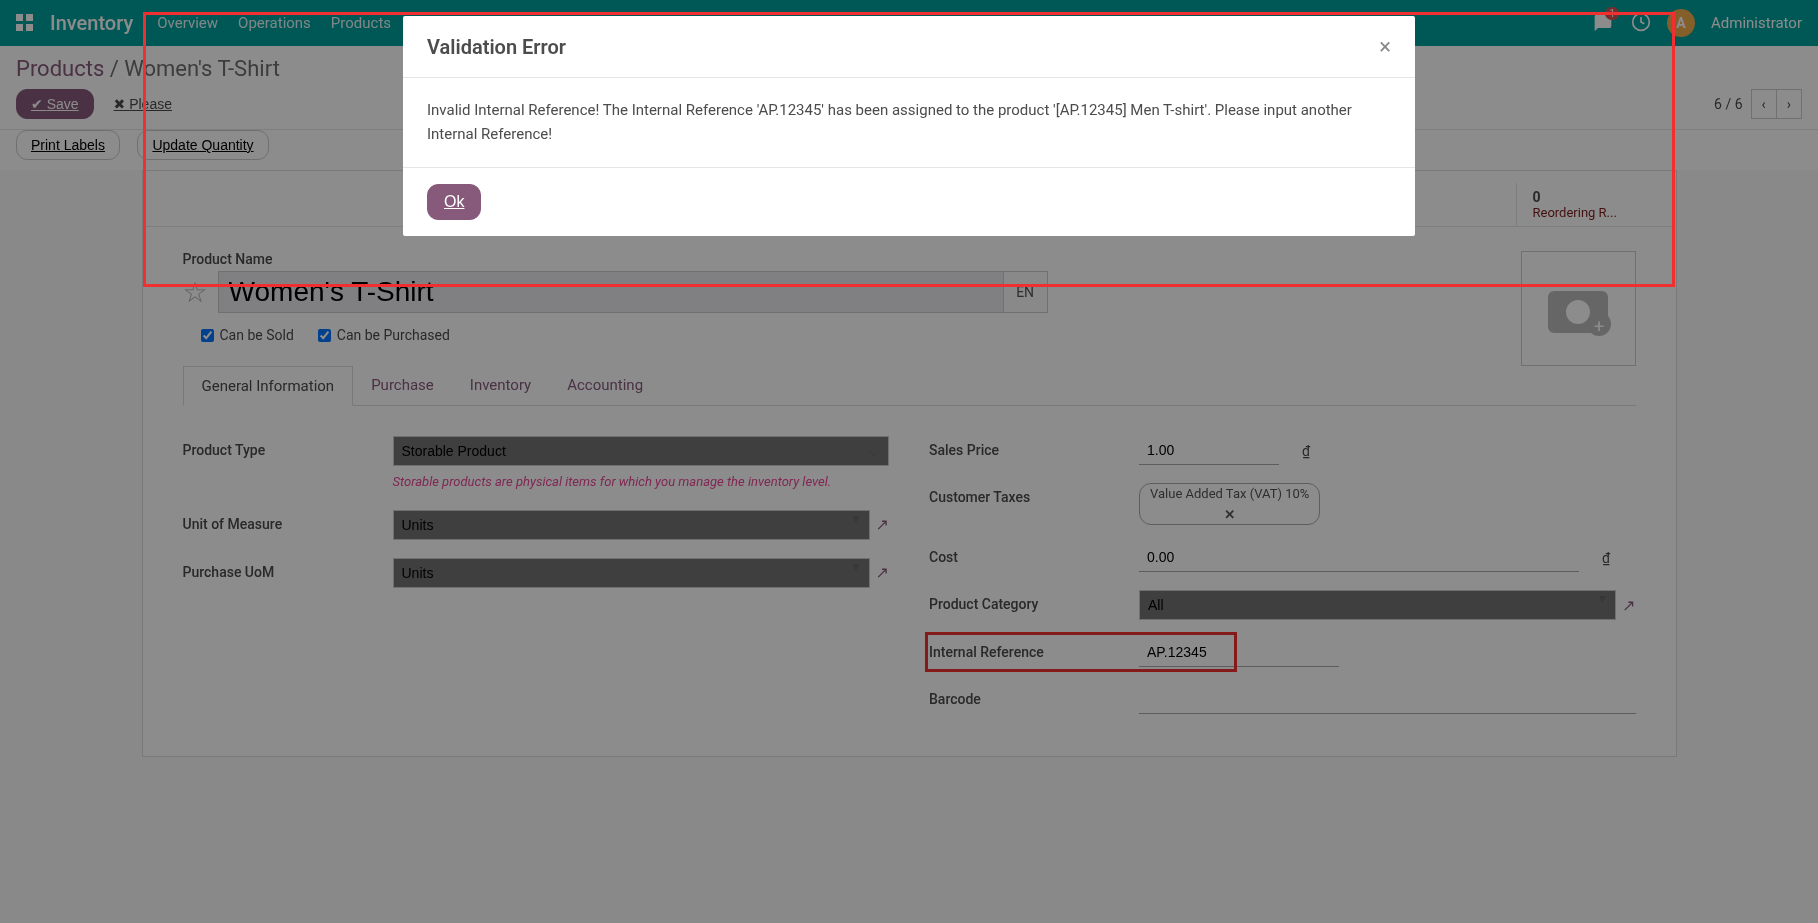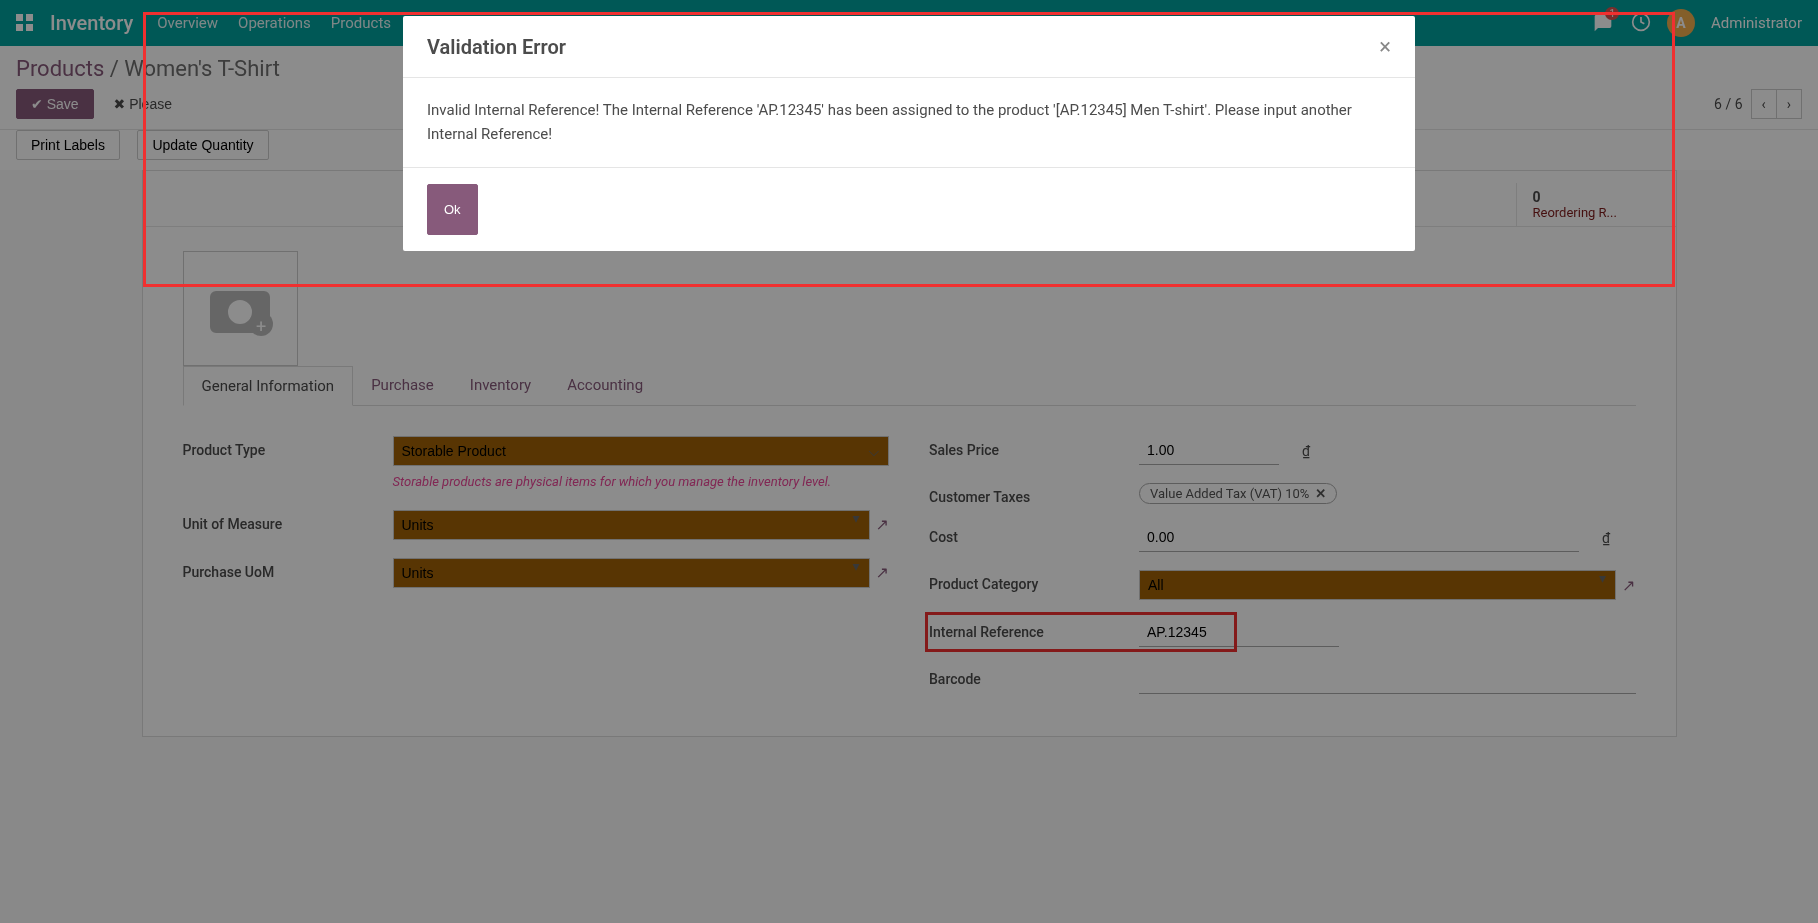--- a/index.html
+++ b/index.html
@@ -15,21 +15,21 @@
 .top-nav .badge-icon { width: 24px; height: 24px; border-radius: 50%; position: relative; display: flex; align-items: center; justify-content: center; }
 .top-nav .badge-count { position: absolute; top: -4px; right: -4px; background: #d9534f; color: #fff; font-size: 10px; border-radius: 8px; padding: 1px 4px; }
 .top-nav .avatar { width: 28px; height: 28px; border-radius: 50%; background: #f0ad4e; display: flex; align-items: center; justify-content: center; font-weight: bold; }
 .top-nav .user-name { font-size: 15px; }
 
 
 .breadcrumb-bar { background: #fff; padding: 10px 16px 0; border-bottom: 1px solid #e5e5e5; }
 .breadcrumb-bar .crumbs { font-size: 22px; color: #6f6f6f; margin-bottom: 8px; }
 .breadcrumb-bar .crumbs .root { color: #875a7b; }
 .breadcrumb-bar .row2 { display: flex; align-items: center; padding-bottom: 10px; }
-.btn { padding: 6px 14px; font-size: 14px; border: 1px solid #ccc; background: #fff; cursor: pointer; border-radius: 2px; }
+.btn { padding: 6px 14px; font-size: 14px; border: 1px solid #ccc; background: #fff; cursor: pointer; border-radius: 11px; text-decoration: underline; }
 .btn.primary { background: #875a7b; color: #fff; border-color: #875a7b; }
 .btn.link { background: none; border: none; color: #4c4c4c; }
 .breadcrumb-bar .pager { margin-left: auto; display: flex; align-items: center; gap: 8px; }
 .pager .arrows { display: flex; border: 1px solid #ccc; }
 .pager .arrows span { padding: 6px 10px; border-right: 1px solid #ccc; }
 .pager .arrows span:last-child { border-right: none; }
 
 .actions-row { background: #fff; padding: 0 16px 10px; }
 .actions-row .btn { margin-right: 14px; }
 
@@ -57,46 +57,46 @@
 .tabs { border-bottom: 1px solid #ddd; display: flex; }
 .tab { padding: 10px 18px; color: #875a7b; font-size: 15px; cursor: pointer; }
 .tab.active { border: 1px solid #ddd; border-bottom: 1px solid #fff; margin-bottom: -1px; color: #4c4c4c; }
 
 .form-grid { display: flex; gap: 40px; margin-top: 30px; }
 .col { flex: 1; }
 .field { display: flex; margin-bottom: 18px; align-items: flex-start; }
 .field .flabel { width: 210px; flex-shrink: 0; font-weight: 500; padding-top: 6px; }
 .field .fval { flex: 1; }
 .sel, .inp { width: 100%; border: 1px solid #ccc; padding: 6px 8px; background: #e9e9ed; font-size: 14px; }
-.sel { appearance: none; background: #a16207; }
+.sel { appearance: none; background: #737373; }
 .sel-wrap { position: relative; display:flex; align-items:center; }
 .sel-wrap .caret { position: absolute; right: 10px; color: #666; pointer-events: none; }
 .sel-wrap.with-ext .ext { margin-left: 6px; color: #875a7b; font-size: 16px; }
 .help { color: #ec4899; font-style: italic; font-size: 13px; margin-top: 6px; line-height: 1.5; }
 .price-row { display: flex; align-items: center; gap: 23px; }
 .price-row .inp { width: 140px; border: none; border-bottom: 1px solid #aaa; background: transparent; }
 .price-row .cur { text-decoration: underline; }
 .price-row.wide .inp { width: 440px; }
-.tag { display: inline-flex; align-items: center; border: 1px solid #aaa; border-radius: 12px; padding: 2px 10px; font-size: 13px; color: #555; gap: 6px; }
+.tag { display: inline-flex; align-items: center; border: 1px solid #aaa; border-radius: 12px; padding: 2px 10px; font-size: 13px; color: #555; gap: 6px; flex-direction: column; }
 .tag .x { font-weight: bold; cursor: pointer; }
 
 
 .hl-red { border: 3px solid #f03030; }
 .dialog-hl { position: absolute; top: 12px; left: 143px; right: 143px; height: 275px; pointer-events:none; z-index: 40; }
 .field-hl { position: absolute; border: 3px solid #f03030; pointer-events:none; }
 
 
 .overlay { position: fixed; inset: 0; background: rgba(0,0,0,0.45); z-index: 30; }
 .modal { position: fixed; top: 16px; left: 50%; transform: translateX(-50%); width: 1012px; background: #fff; z-index: 35; border-radius: 2px; }
 .modal .m-head { padding: 18px 24px; border-bottom: 1px solid #e5e5e5; display: flex; align-items: center; }
 .modal .m-head h4 { font-size: 20px; font-weight: 600; color: #4c4c4c; }
 .modal .m-head .close { margin-left: auto; font-size: 22px; color: #888; cursor: pointer; }
 .modal .m-body { padding: 20px 24px; font-size: 15px; line-height: 1.6; color: #4c4c4c; border-bottom: 1px solid #e5e5e5; min-height: 90px; }
 .modal .m-foot { padding: 16px 24px; }
-.modal .m-foot .btn.primary { padding: 17px 16px; font-size: 13px; }
+.modal .m-foot .btn.primary { padding: 8px 16px; font-size: 16px; }
 
 #int-ref-row { position: relative; justify-content: flex-end; }
 </style>
 </head>
 <body>
 
 <div class="top-nav">
   <div class="apps-icon">
       <span></span>
       <span></span>
@@ -158,20 +158,38 @@
 <div class="sheet-wrap">
 <div class="sheet">
   <div class="sheet-header">
     <div class="stat-btn">
       <div class="val">0</div>
       <div class="label">Reordering R...</div>
     </div>
   </div>
   <div class="sheet-body">
     <div class="title-row">
+      <div class="title-block">
+        <div class="label">Product Name</div>
+        <div class="title-input-wrap">
+          <span class="star">☆</span>
+          <input class="title-input" value="Women's T-Shirt" style="">
+          <div class="lang-btn">EN</div>
+        </div>
+        <div class="checks">
+          <label>
+                <input type="checkbox" checked="" style=""> 
+                <span>Can be Sold</span>
+              </label>
+          <label>
+                <input type="checkbox" checked="" style=""> 
+                <span>Can be Purchased</span>
+              </label>
+        </div>
+      </div>
       <div class="img-box">
         <svg width="80" height="60" viewBox="0 0 24 20" fill="#bbb">
               <path d="M4 4h16a2 2 0 012 2v10a2 2 0 01-2 2H4a2 2 0 01-2-2V6a2 2 0 012-2zm8 3a4 4 0 100 8 4 4 0 000-8z"></path>
               <circle cx="19" cy="15" r="4" fill="#bbb"></circle>
               <text x="19" y="18" font-size="6" fill="#fff" text-anchor="middle">+</text>
             </svg>
       </div>
     </div>
 
     <div class="tabs">

